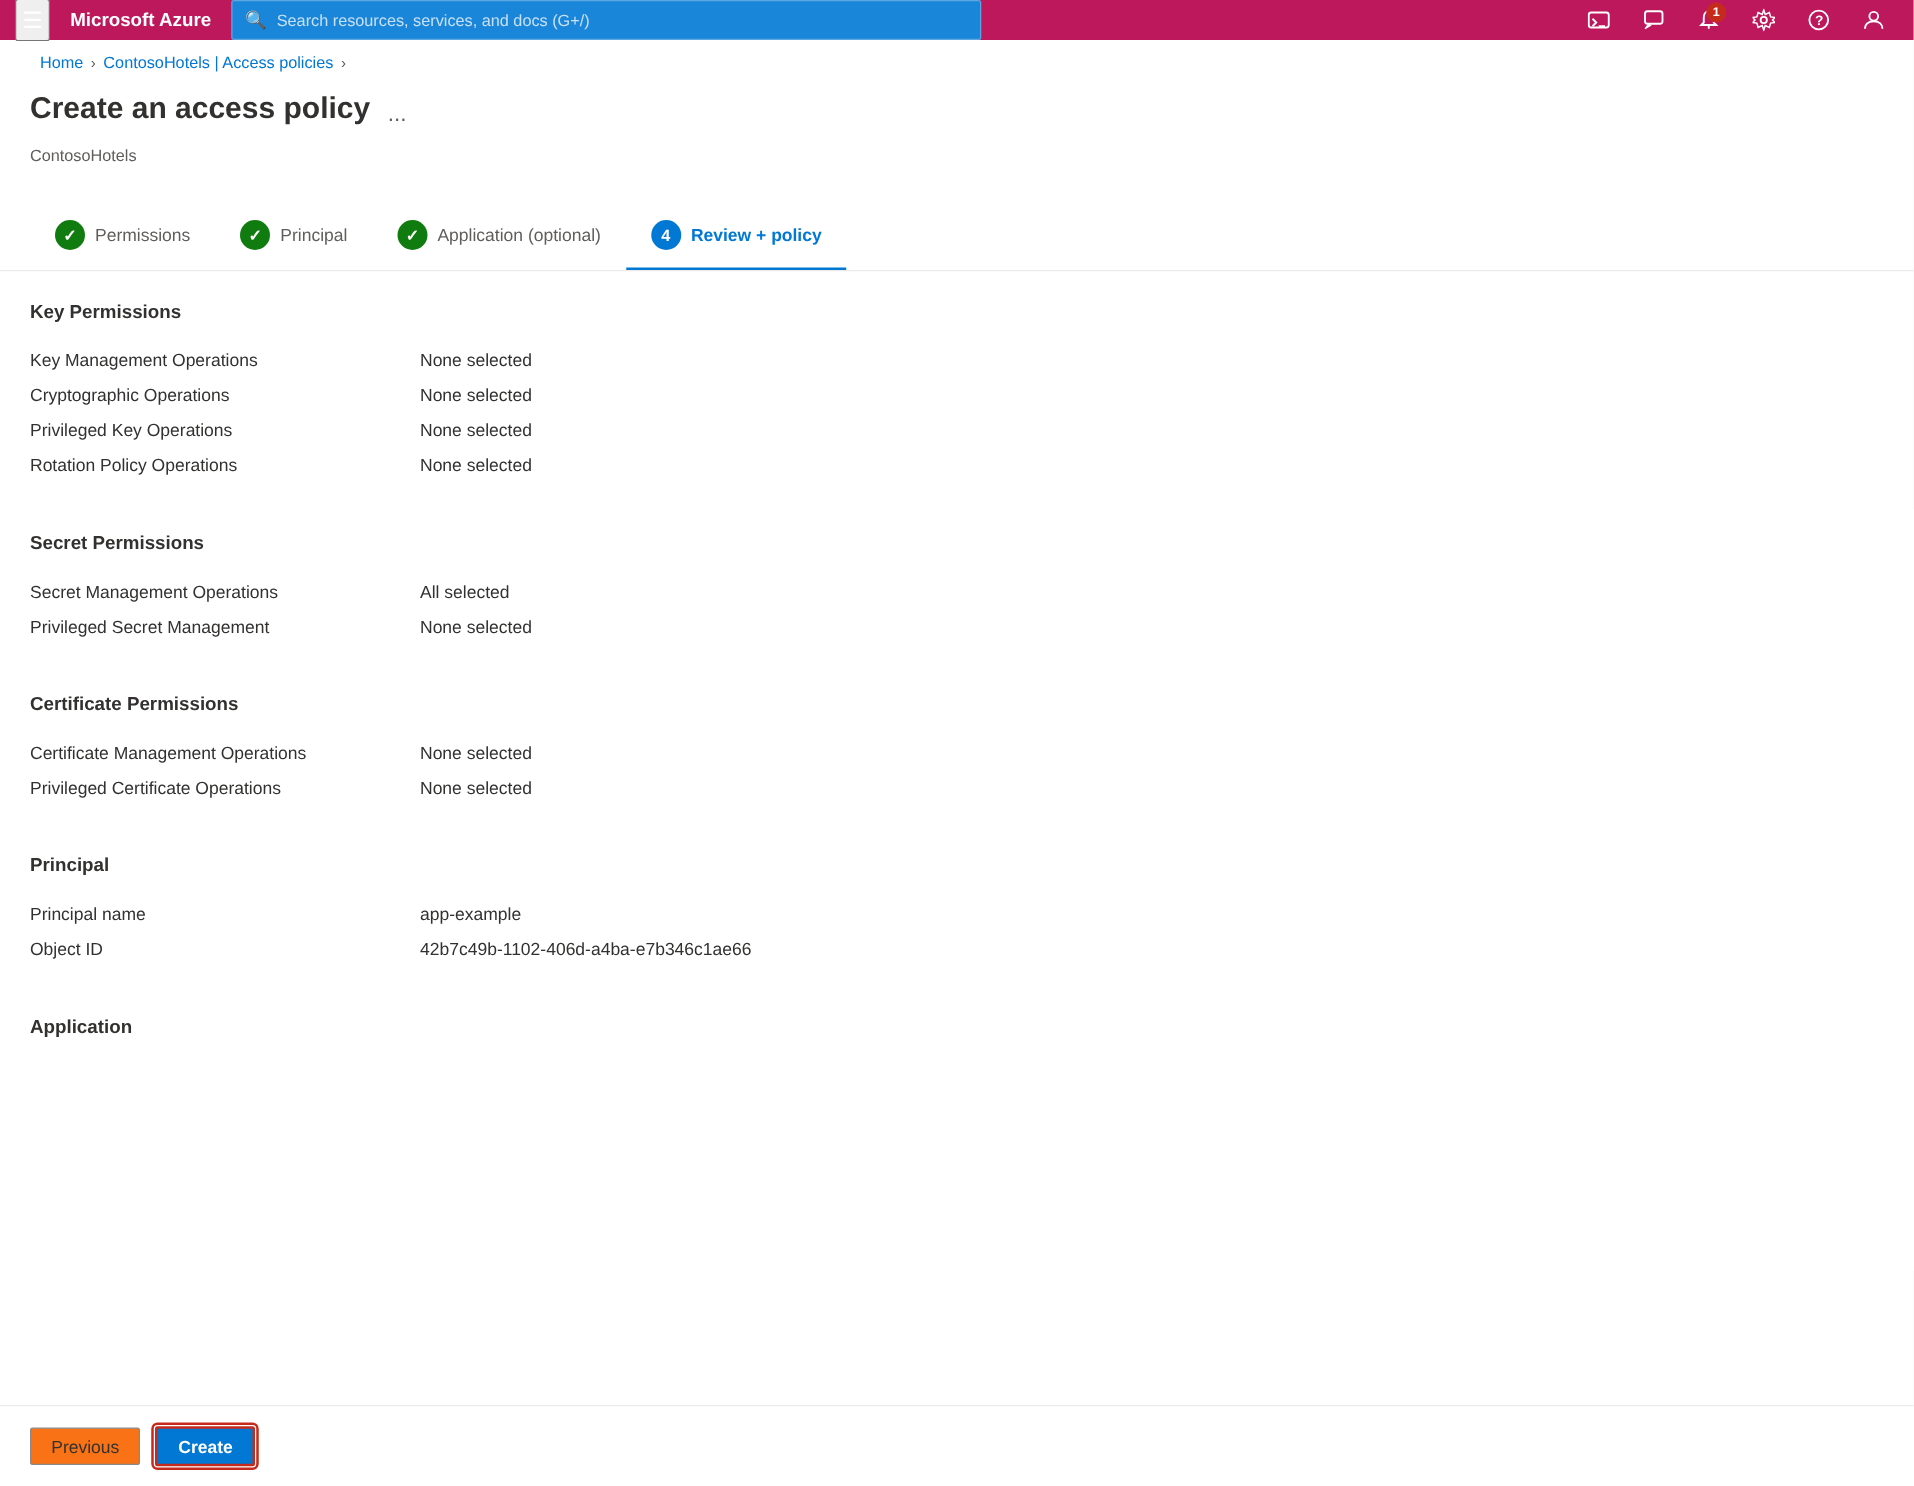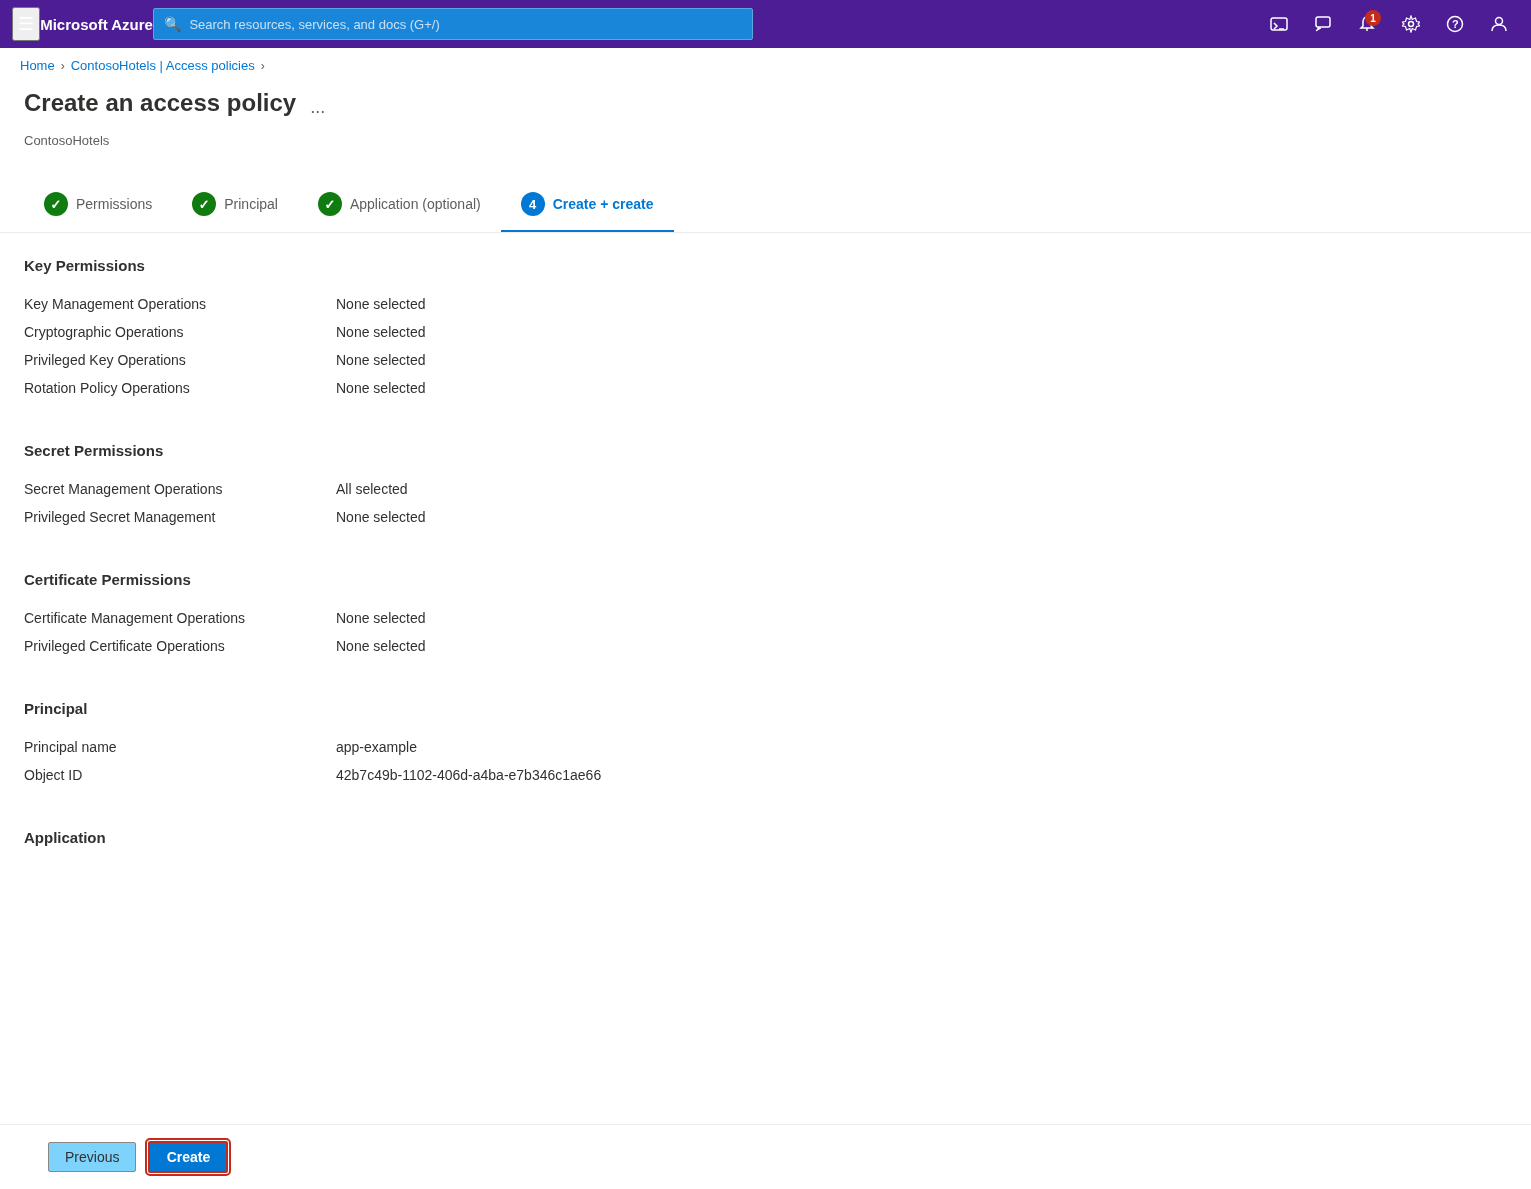--- a/index.html
+++ b/index.html
@@ -1,24 +1,25 @@
 <!DOCTYPE html>
 <html><head>
   <meta charset="utf-8">
   <style>
     * { box-sizing: border-box; margin: 0; padding: 0; }
     body { font-family: 'Segoe UI', Arial, sans-serif; font-size: 14px; color: #323130; background: #f3f2f1; }
 
     
     .top-nav {
-      background: #4c1d95;
-      height: 48px;
+      background: #be185d;
+      height: 32px;
       display: flex;
       align-items: center;
       padding: 0 12px;
+      gap: 16px;
     }
     .top-nav-hamburger {
       color: white;
       cursor: pointer;
       font-size: 18px;
       padding: 4px;
     }
     .top-nav-brand {
       color: white;
       font-weight: 600;
@@ -85,21 +86,21 @@
 
     
     .main-content {
       background: white;
       min-height: calc(1189px - 48px);
       padding: 0;
     }
 
     
     .breadcrumb {
-      padding: 10px 20px 8px;
+      padding: 10px 32px 8px;
       display: flex;
       align-items: center;
       gap: 6px;
       font-size: 13px;
     }
     .breadcrumb-link {
       color: #0078d4;
       text-decoration: none;
       cursor: pointer;
     }
@@ -220,29 +221,28 @@
       left: 0;
       right: 0;
       background: white;
       border-top: 1px solid #edebe9;
       padding: 16px 24px;
       display: flex;
       align-items: center;
       gap: 12px;
     }
     .btn-secondary {
-      background: #7dd3fc;
+      background: #f97316;
       border: 1px solid #8a8886;
       color: #323130;
       padding: 6px 16px;
       cursor: pointer;
       font-size: 14px;
       border-radius: 2px;
       min-width: 80px;
-      margin-left: 24px;
     }
     .btn-primary {
       background: #0078d4;
       border: 2px solid #c42b1c;
       color: white;
       padding: 6px 16px;
       cursor: pointer;
       font-size: 14px;
       border-radius: 2px;
       min-width: 80px;
@@ -328,21 +328,21 @@
     <div class="wizard-step">
       <span class="step-circle completed">✓</span>
       <span>Principal</span>
     </div>
     <div class="wizard-step">
       <span class="step-circle completed">✓</span>
       <span>Application (optional)</span>
     </div>
     <div class="wizard-step active">
       <span class="step-circle active-num">4</span>
-      <span>Create + create</span>
+      <span>Review + policy</span>
     </div>
   </div>
 
   <div class="content-area">
 
     <div class="section-title">Key Permissions</div>
 
     <div class="data-row">
       <span class="data-label">Key Management Operations</span>
       <span class="data-value">None selected</span>

